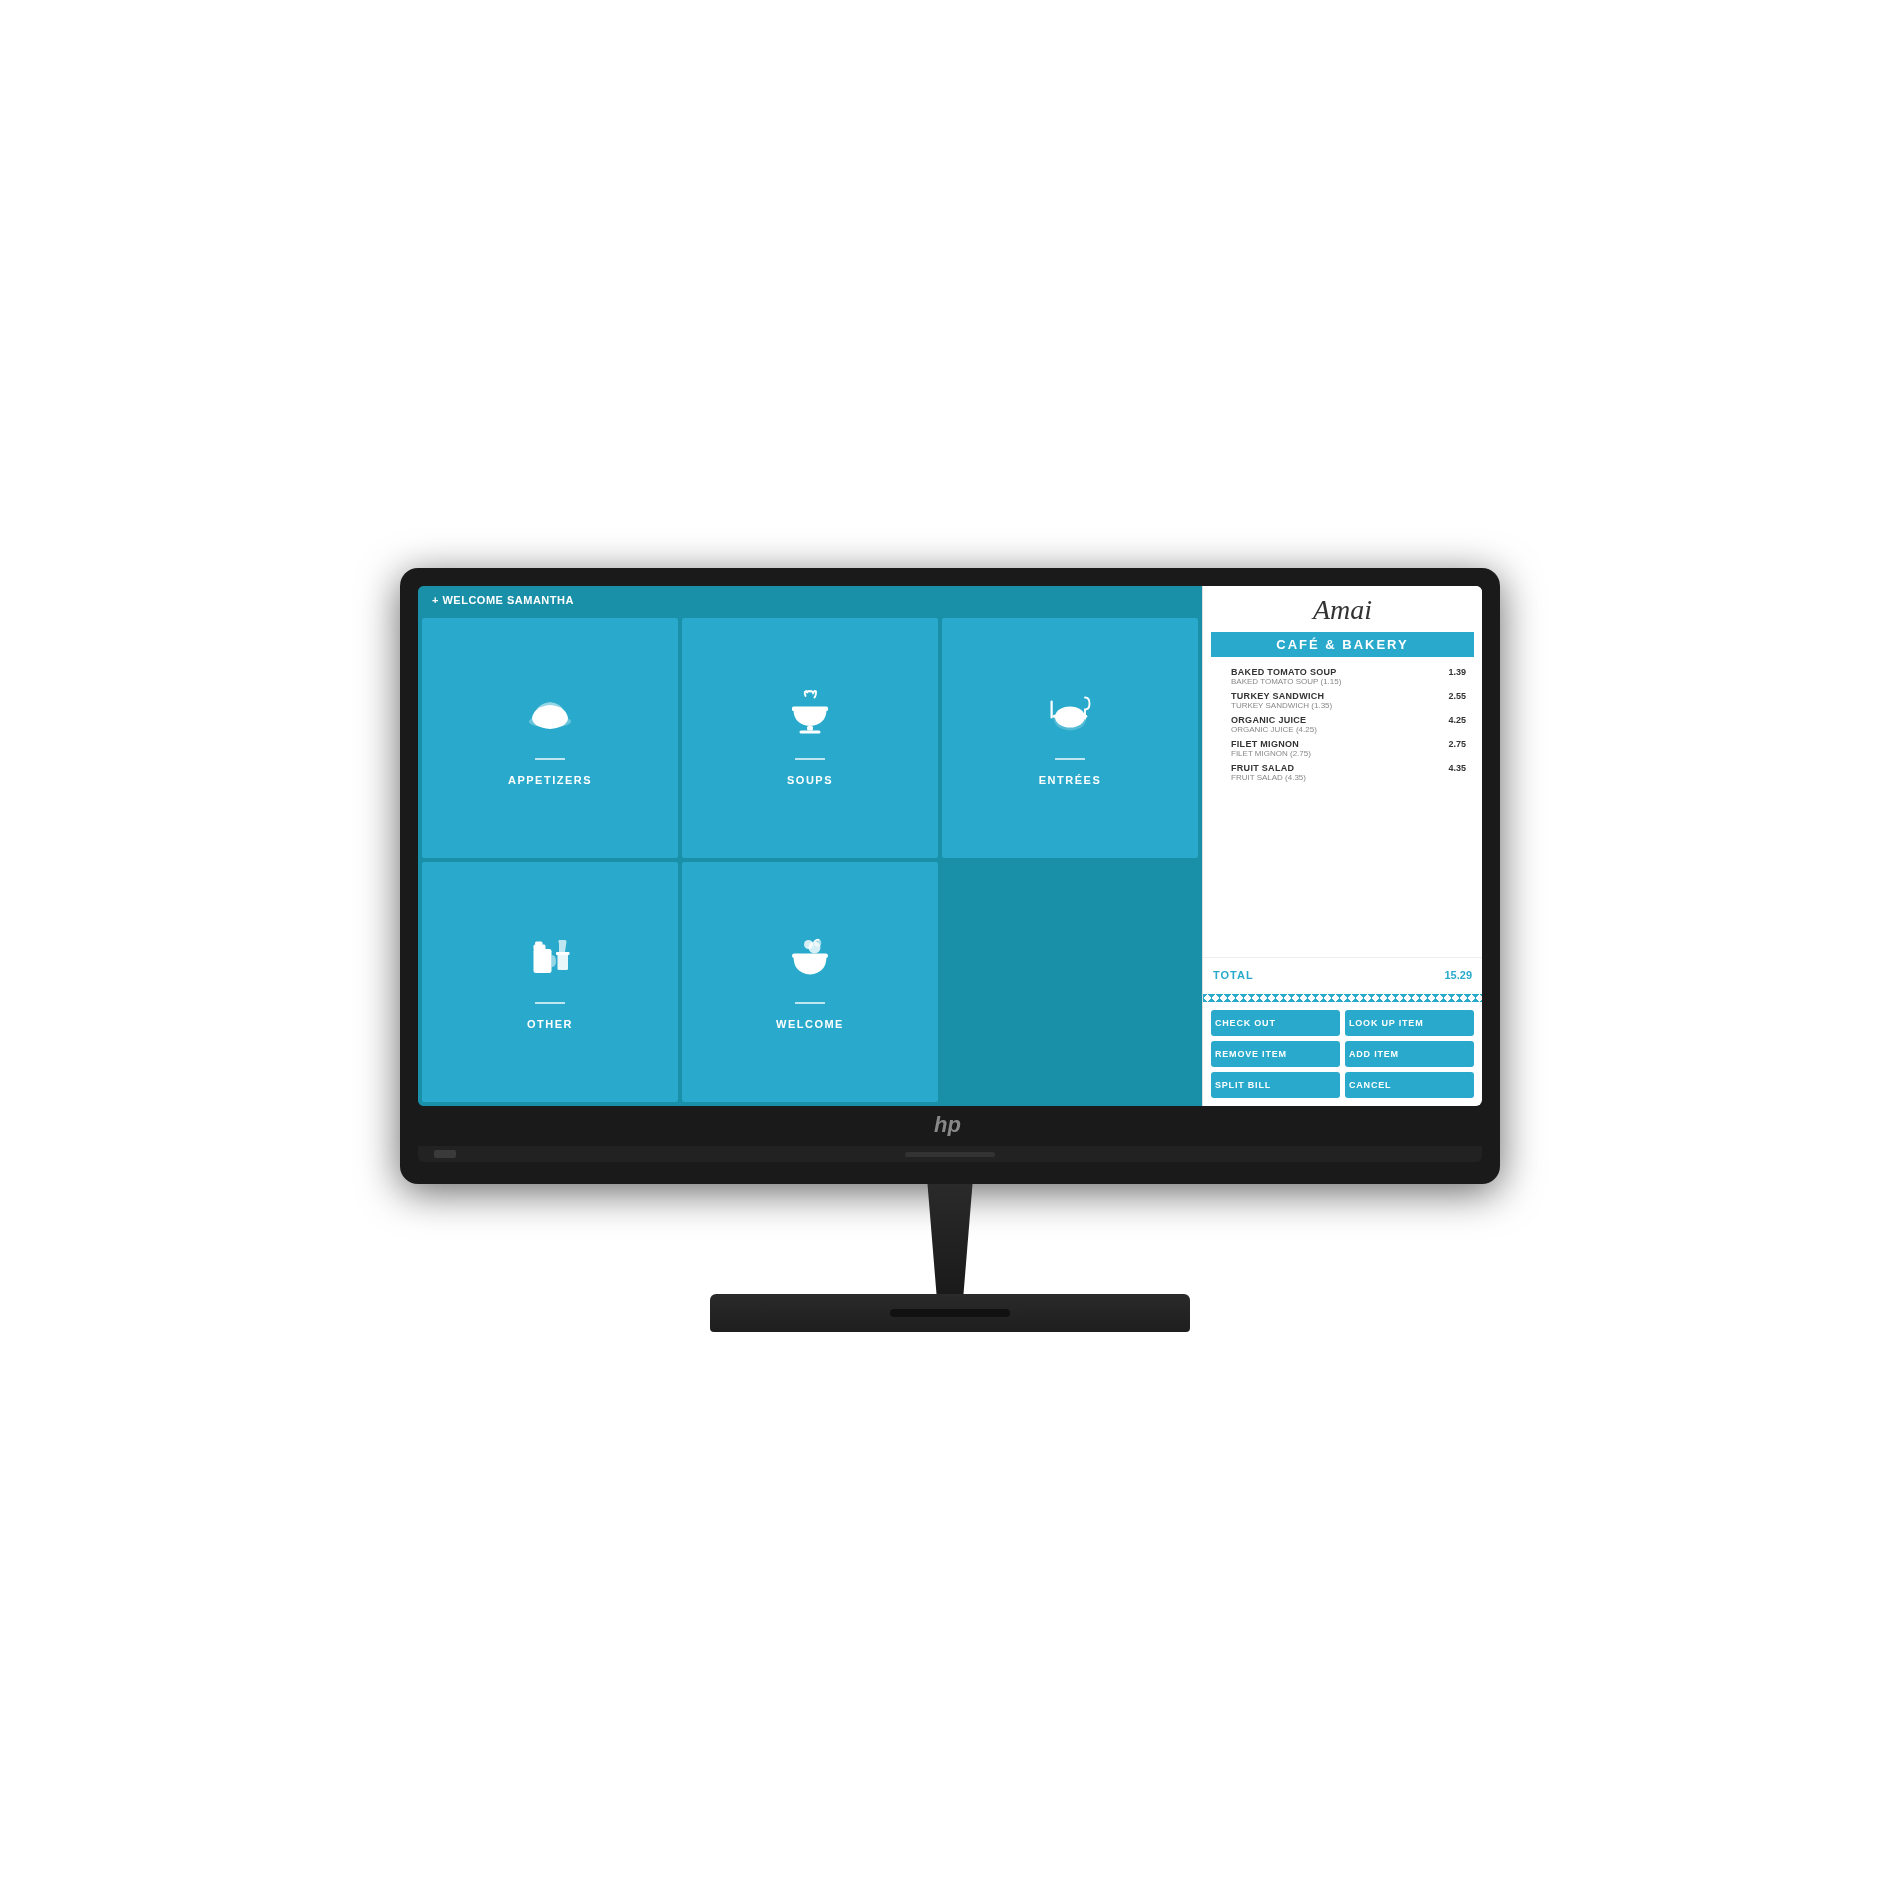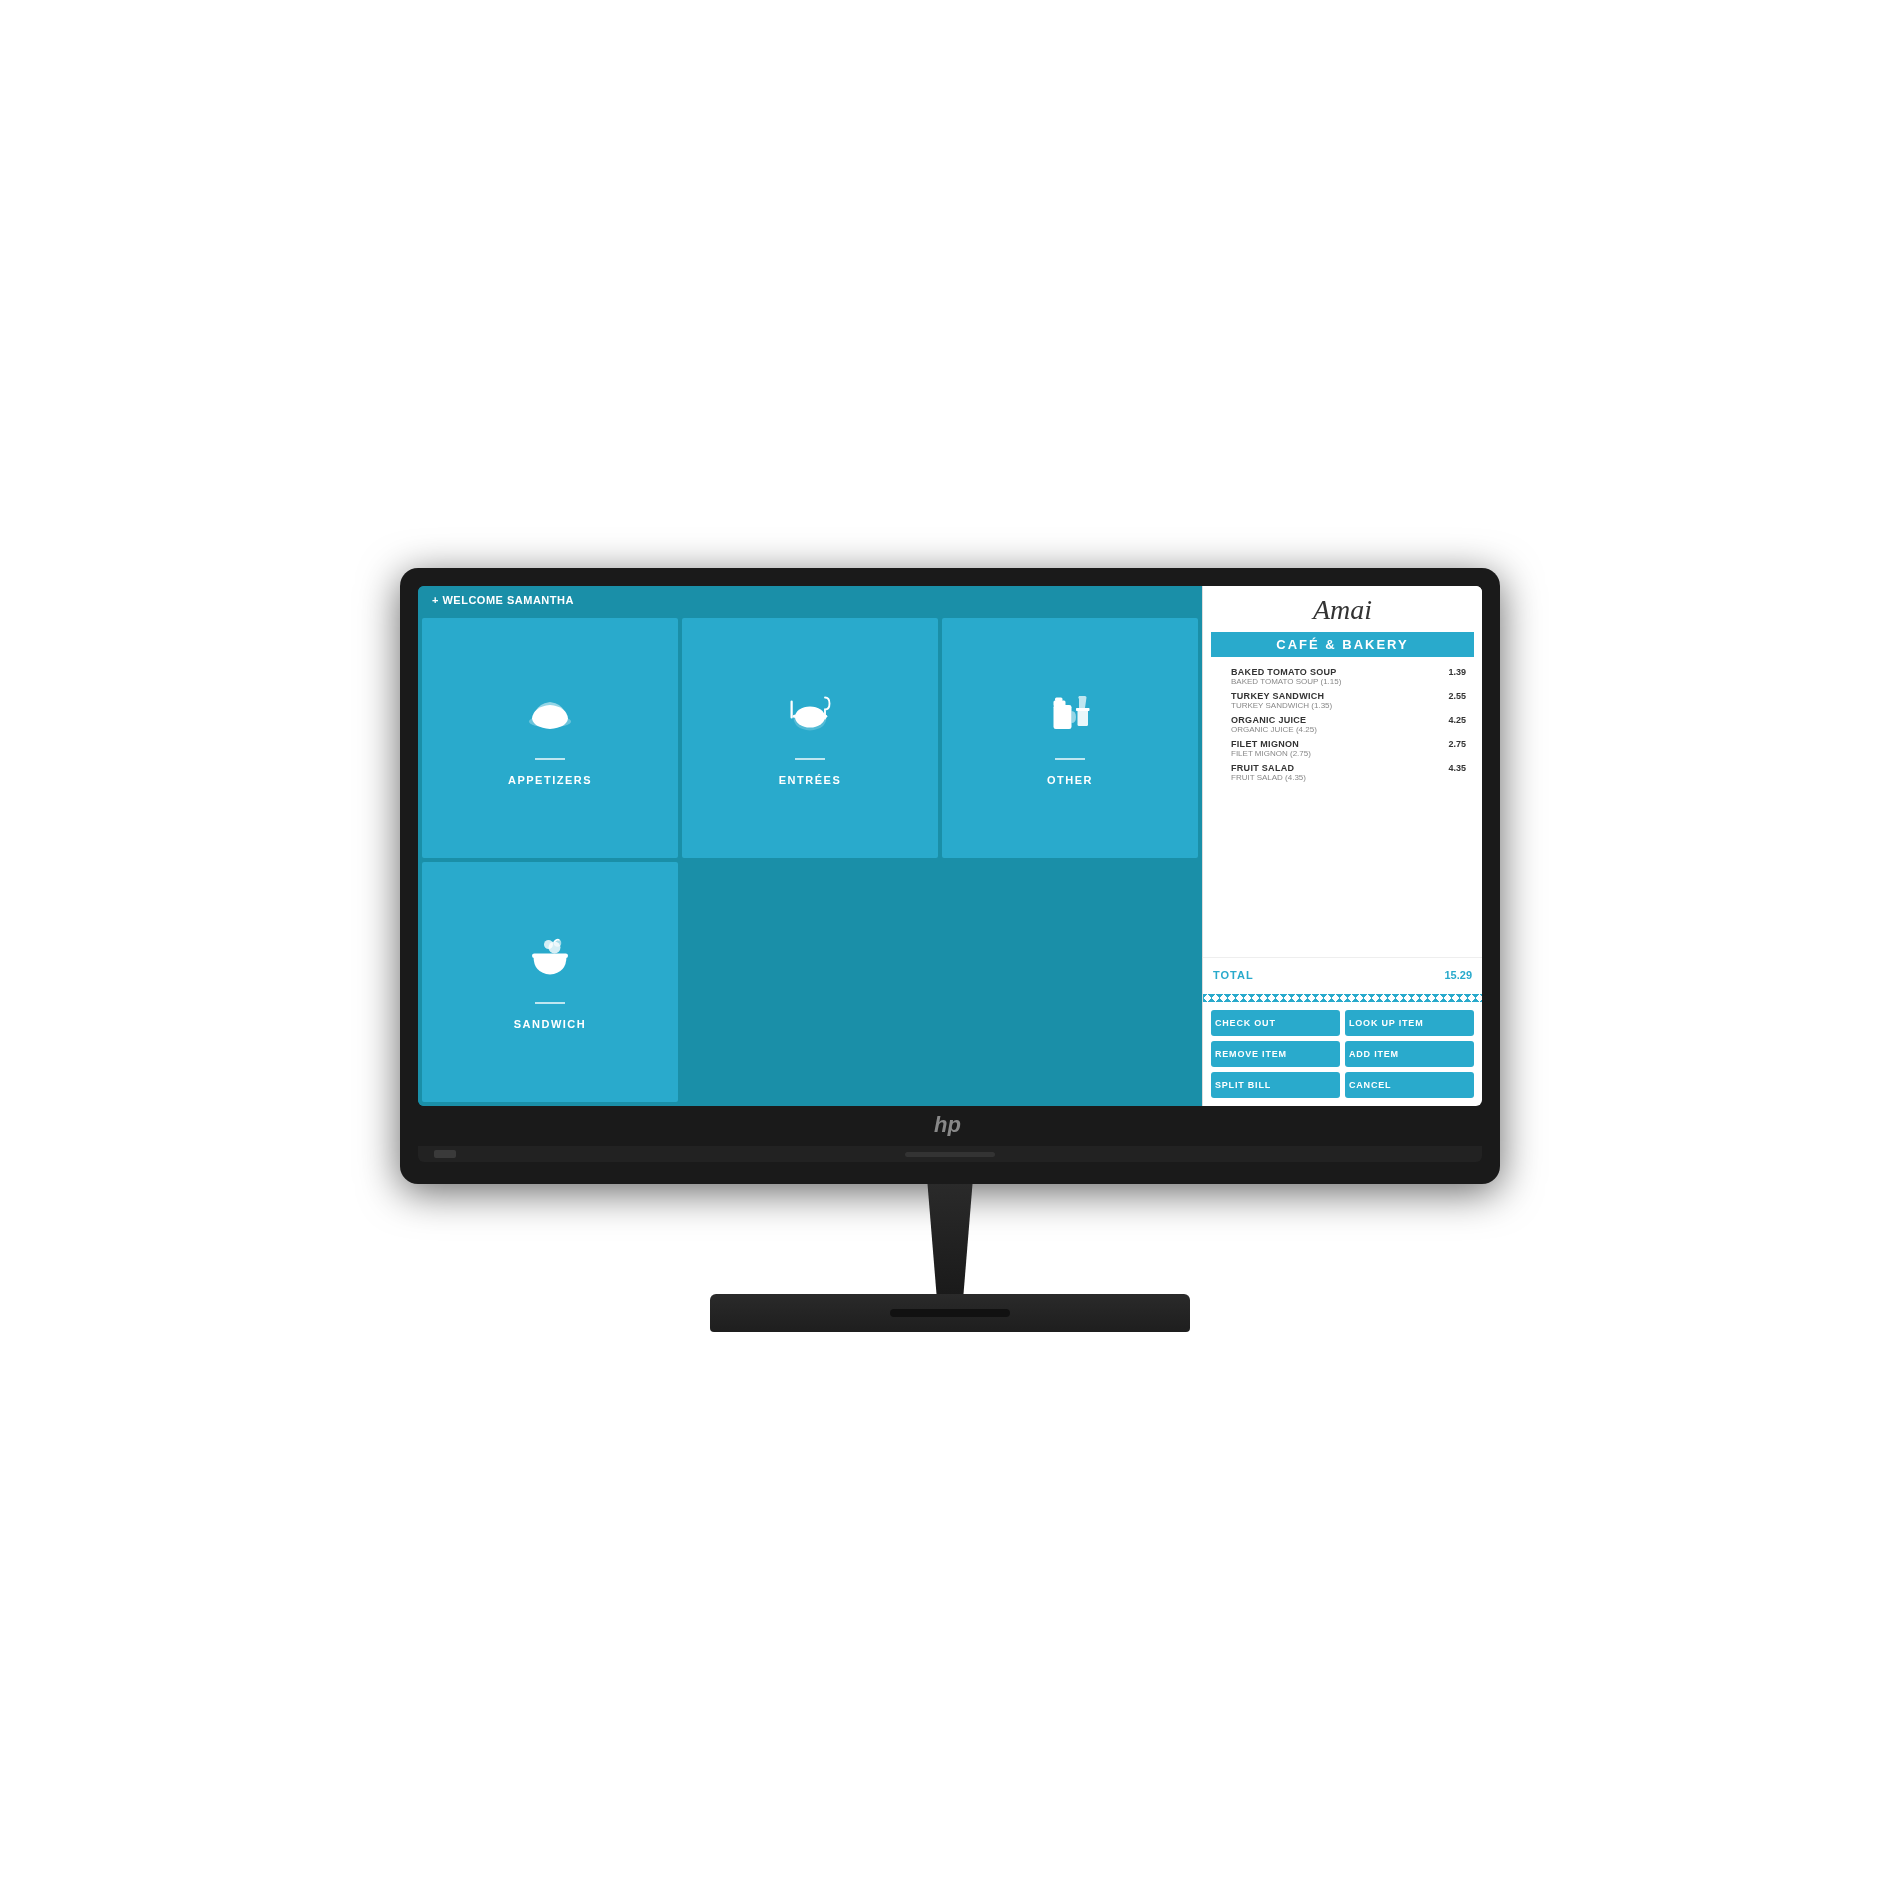--- a/index.html
+++ b/index.html
@@ -320,20 +320,33 @@
                 <ellipse cx="32" cy="42" rx="28" ry="8" fill="white" opacity="0.3"></ellipse>
                 <path d="M8 38 Q10 22 32 20 Q54 22 56 38 Q54 50 32 52 Q10 50 8 38Z" fill="white"></path>
                 <path d="M12 30 Q16 18 32 16 Q48 18 52 30" fill="white" opacity="0.5"></path>
                 <ellipse cx="32" cy="30" rx="20" ry="6" fill="white" opacity="0.3"></ellipse>
               </svg>
             </div>
             <div class="tile-divider"></div>
             <div class="tile-label">APPETIZERS</div>
           </div>
 
+          <div class="menu-tile">
+            <div class="tile-icon">
+              <svg class="icon-svg" viewBox="0 0 64 64" xmlns="http://www.w3.org/2000/svg">
+                <path d="M26 8 Q24 2 26 2 Q28 0 28 4 Q30 0 32 2 Q34 0 36 4 Q38 0 40 2 Q40 8 38 10" fill="none" stroke="white" stroke-width="2.5" stroke-linecap="round"></path>
+                <path d="M10 26 Q10 46 32 48 Q54 46 54 26Z" fill="white"></path>
+                <path d="M8 24 Q8 22 10 22 L54 22 Q56 22 56 24 L56 26 Q56 28 54 28 L10 28 Q8 28 8 26Z" fill="white"></path>
+                <rect x="28" y="48" width="8" height="6" rx="2" fill="white"></rect>
+                <rect x="18" y="54" width="28" height="4" rx="2" fill="white"></rect>
+              </svg>
+            </div>
+            <div class="tile-divider"></div>
+            <div class="tile-label">SOUPS</div>
+          </div>
 
           <div class="menu-tile">
             <div class="tile-icon">
               <svg class="icon-svg" viewBox="0 0 64 64" xmlns="http://www.w3.org/2000/svg">
                 <ellipse cx="32" cy="36" rx="20" ry="14" fill="white"></ellipse>
                 <ellipse cx="32" cy="36" rx="14" ry="9" fill="white" opacity="0.4"></ellipse>
                 <path d="M10 36 Q10 52 32 54 Q54 52 54 36" fill="white" opacity="0.2"></path>
                 <rect x="9" y="33" width="46" height="4" rx="2" fill="white"></rect>
                 <rect x="6" y="14" width="3" height="24" rx="1.5" fill="white"></rect>
                 <path d="M52 10 Q58 10 58 18 Q58 26 52 26 L52 38" stroke="white" stroke-width="2.5" fill="none" stroke-linecap="round"></path>
@@ -367,21 +380,21 @@
               <svg class="icon-svg" viewBox="0 0 64 64" xmlns="http://www.w3.org/2000/svg">
                 <path d="M10 30 Q10 52 32 54 Q54 52 54 30Z" fill="white"></path>
                 <rect x="8" y="26" width="48" height="6" rx="3" fill="white"></rect>
                 <circle cx="38" cy="18" r="8" fill="white" opacity="0.8"></circle>
                 <circle cx="30" cy="14" r="6" fill="white" opacity="0.8"></circle>
                 <circle cx="42" cy="12" r="5" fill="white" opacity="0.6"></circle>
                 <path d="M38 10 Q42 6 44 8" stroke="white" stroke-width="2" fill="none" stroke-linecap="round"></path>
               </svg>
             </div>
             <div class="tile-divider"></div>
-            <div class="tile-label">SANDWICH</div>
+            <div class="tile-label">WELCOME</div>
           </div>
 
         </div>
       </div>
 
       <div class="pos-right">
         <div class="receipt-header">
           <div class="brand-script">Amai</div>
           <div class="brand-bar">CAFÉ &amp; BAKERY</div>
         </div>

